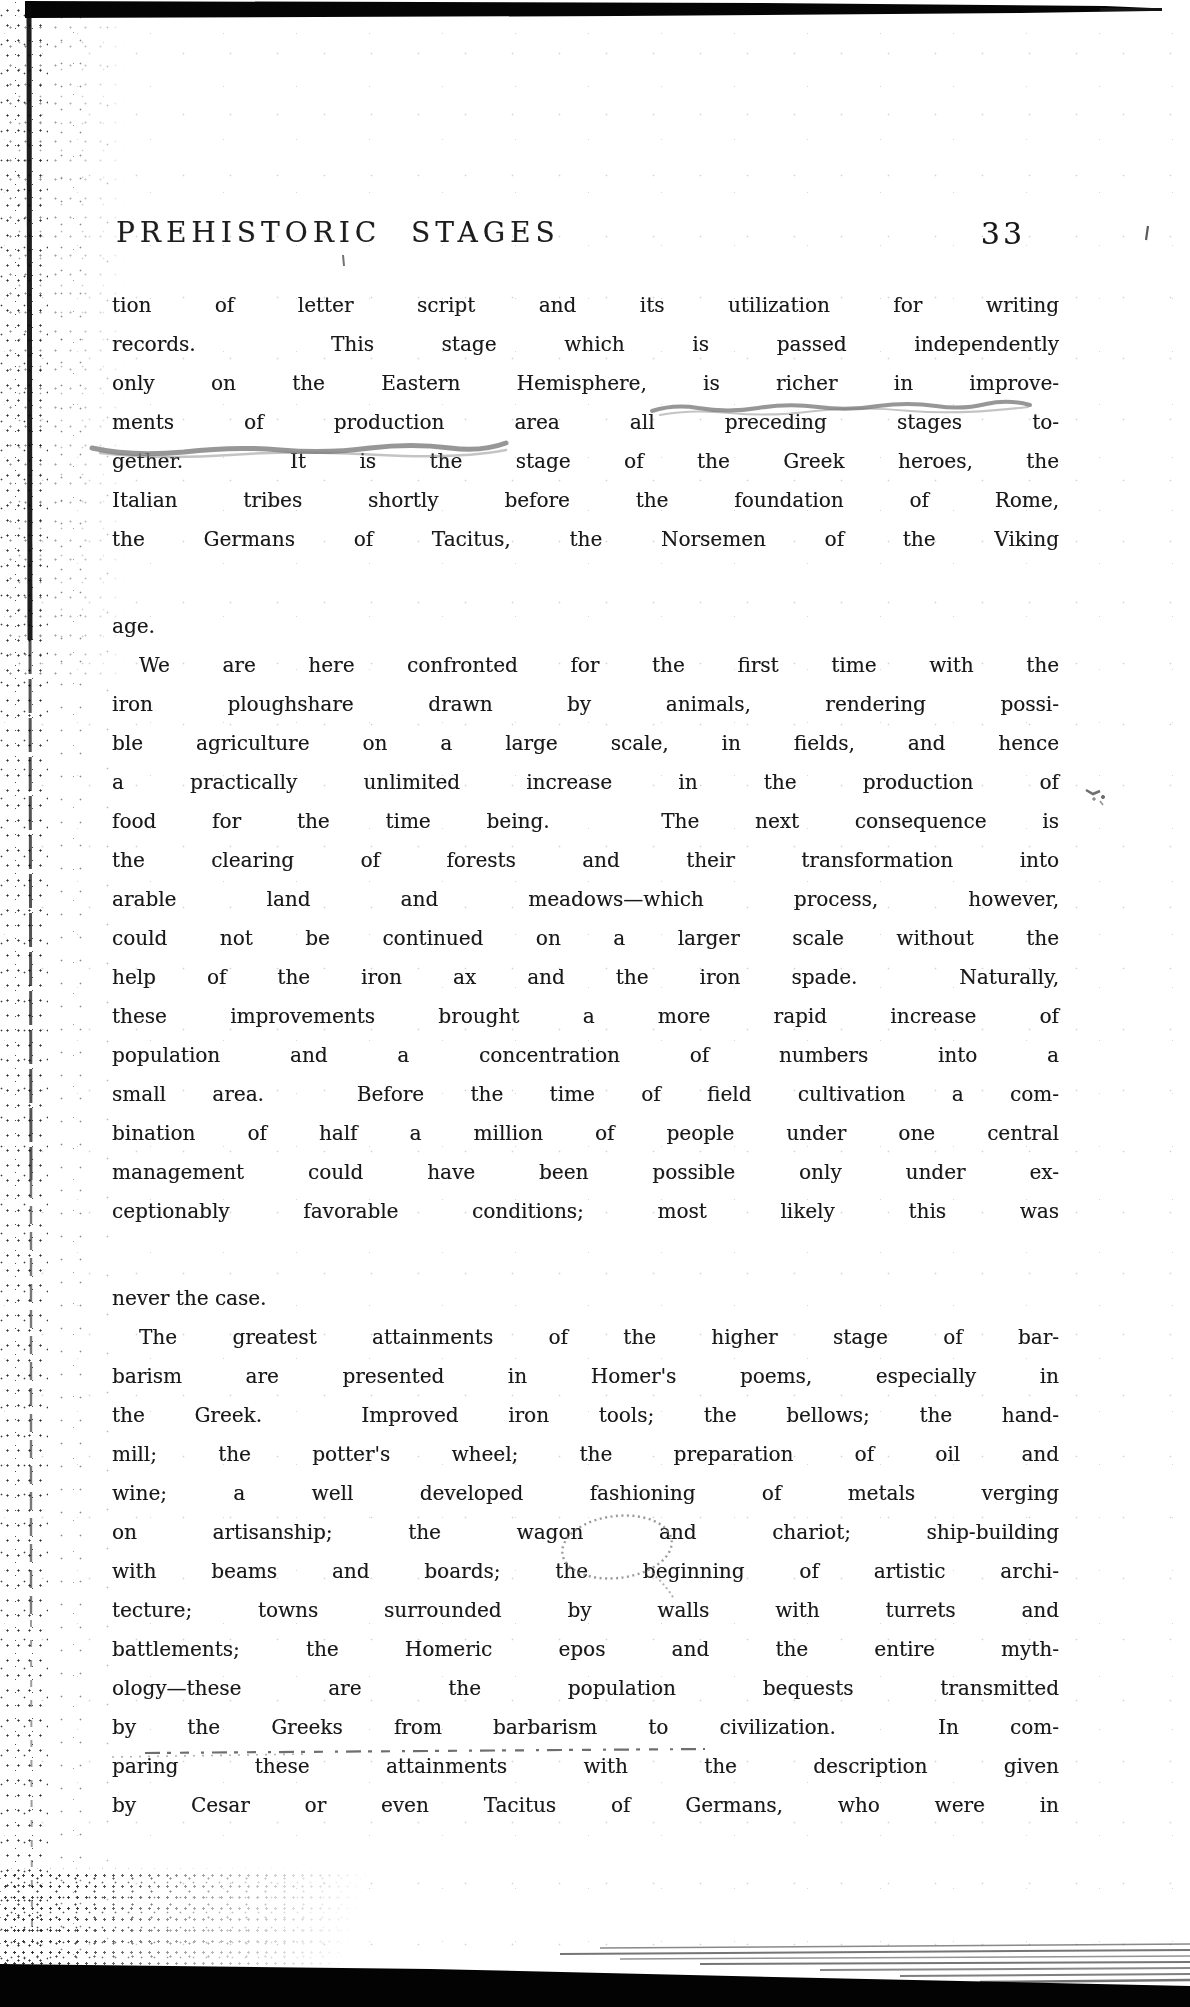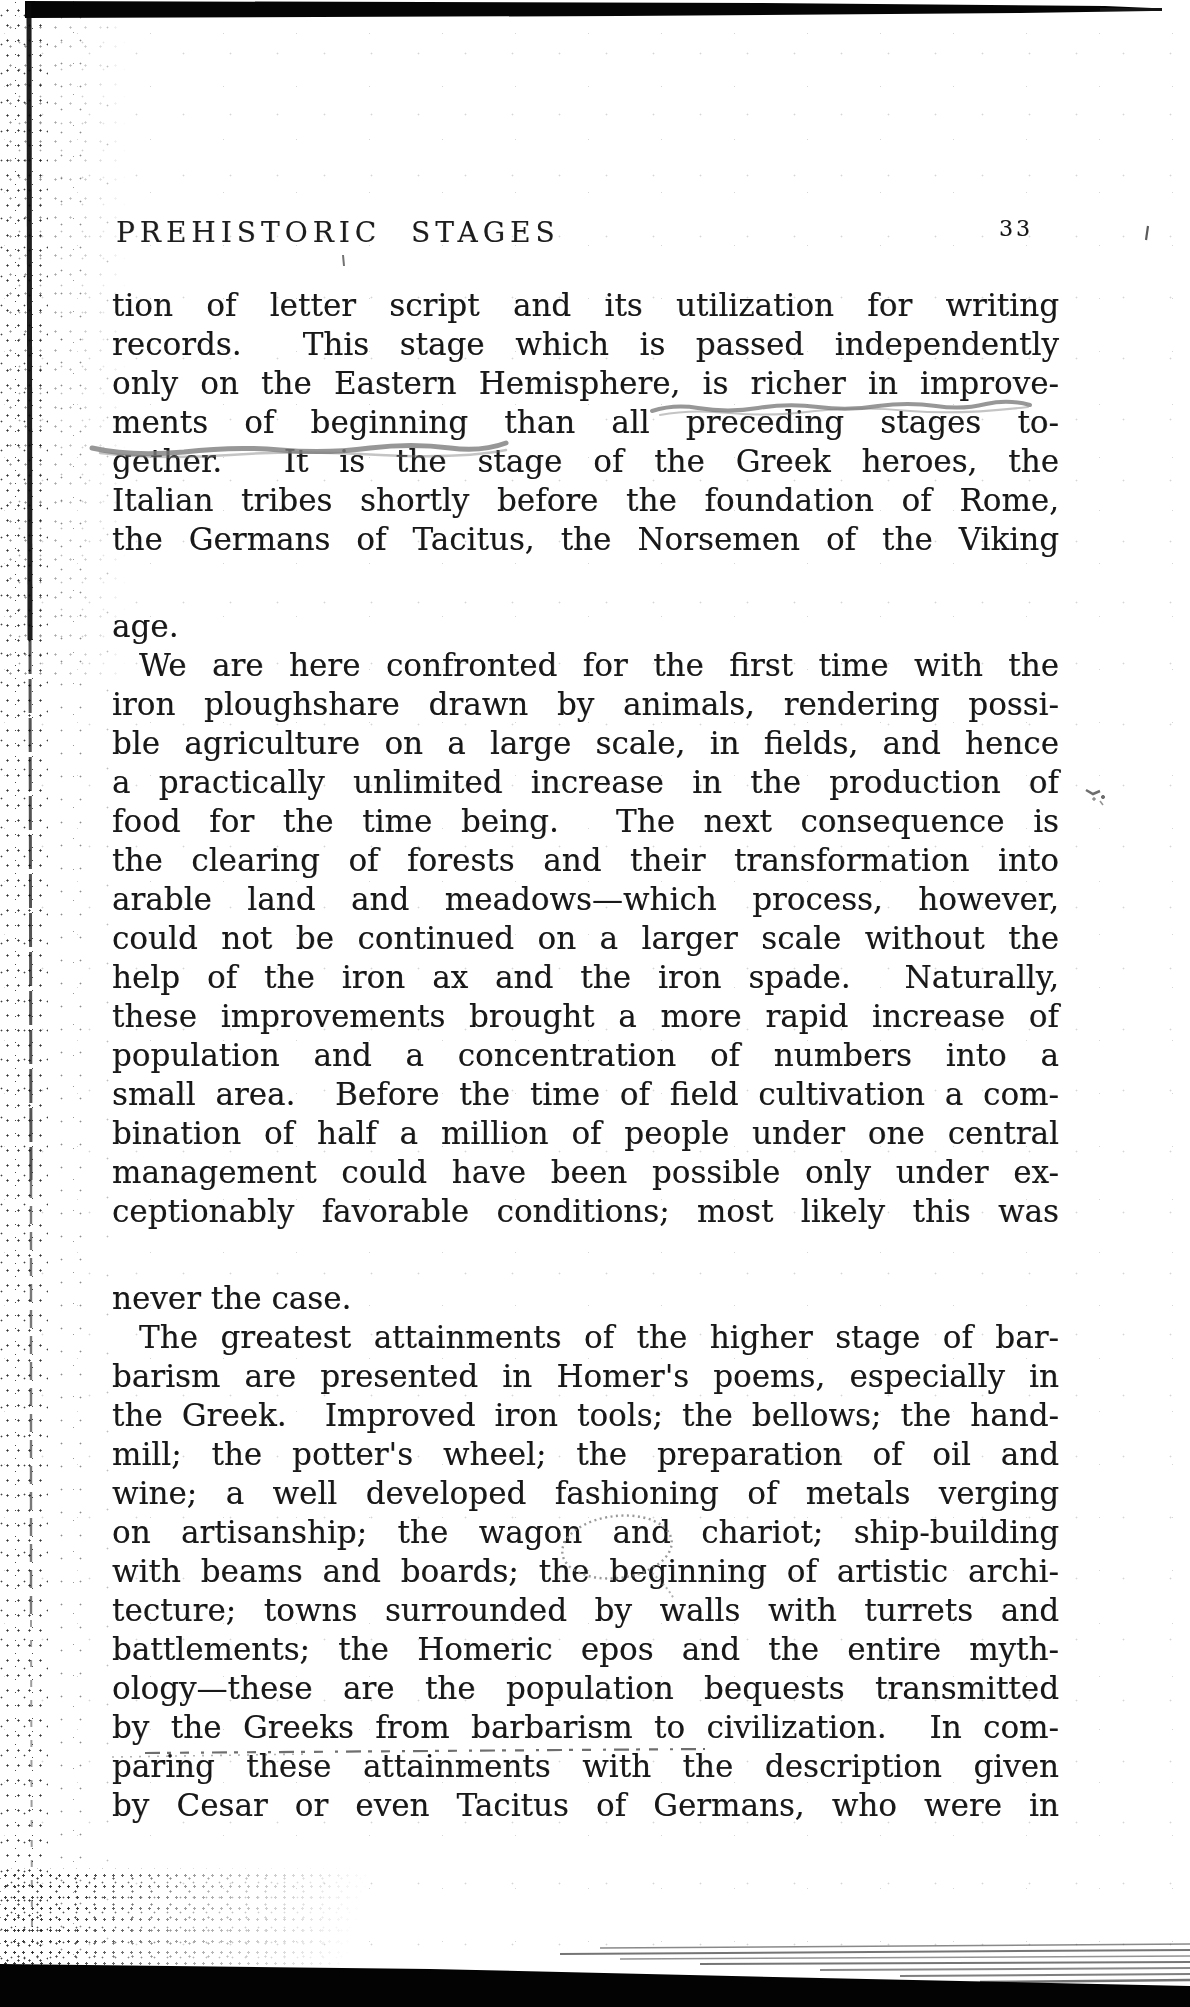--- a/index.html
+++ b/index.html
@@ -14,29 +14,29 @@
   #page{position:absolute;inset:0;}
   #header-row{
     position:absolute;left:112px;top:216px;width:947px;height:42px;
   }
   #header-title{
     position:absolute;left:4px;right:0;text-align:left;
     font-size:28px;letter-spacing:5px;word-spacing:16px;color:#1d1d1d;
     text-shadow:0.4px 0.4px 0 rgba(0,0,0,.3);
   }
   #page-number{
-    position:absolute;right:26px;top:0;
-    font-size:22px;letter-spacing:3px;color:#161616;
+    position:absolute;right:34px;top:0;
+    font-size:30px;letter-spacing:3px;color:#161616;
     text-shadow:0.4px 0.4px 0 rgba(0,0,0,.3);
   }
   #body-text{
     position:absolute;left:112px;top:286px;width:947px;
   }
   .line{
-    font-size:31px;line-height:39px;height:39px;color:#181818;
+    font-size:20px;line-height:39px;height:39px;color:#181818;
     text-align:justify;text-align-last:justify;
     white-space:pre-wrap;
     text-shadow:0.35px 0.35px 0 rgba(0,0,0,.38);
   }
   .line.end{text-align-last:left;margin-top:48px;}
   .line.indent{text-indent:27px;}
   
   .speckle{position:absolute;pointer-events:none;}
   #speckle-left1{left:0;top:0;width:48px;height:2007px;opacity:.85;
     background-image:
@@ -92,21 +92,21 @@
 
   <div id="header-row">
     <div id="header-title">PREHISTORIC STAGES</div>
     <div id="page-number">33</div>
   </div>
 
   <div id="body-text">
       <div class="line">tion of letter script and its utilization for writing</div>
       <div class="line">records.  This stage which is passed independently</div>
       <div class="line">only on the Eastern Hemisphere, is richer in improve-</div>
-      <div class="line">ments of beginning than all preceding stages to-</div>
+      <div class="line">ments of production area all preceding stages to-</div>
       <div class="line">gether.  It is the stage of the Greek heroes, the</div>
       <div class="line">Italian tribes shortly before the foundation of Rome,</div>
       <div class="line">the Germans of Tacitus, the Norsemen of the Viking</div>
       <div class="line end">age.</div>
       <div class="line indent">We are here confronted for the first time with the</div>
       <div class="line">iron ploughshare drawn by animals, rendering possi-</div>
       <div class="line">ble agriculture on a large scale, in fields, and hence</div>
       <div class="line">a practically unlimited increase in the production of</div>
       <div class="line">food for the time being.  The next consequence is</div>
       <div class="line">the clearing of forests and their transformation into</div>

